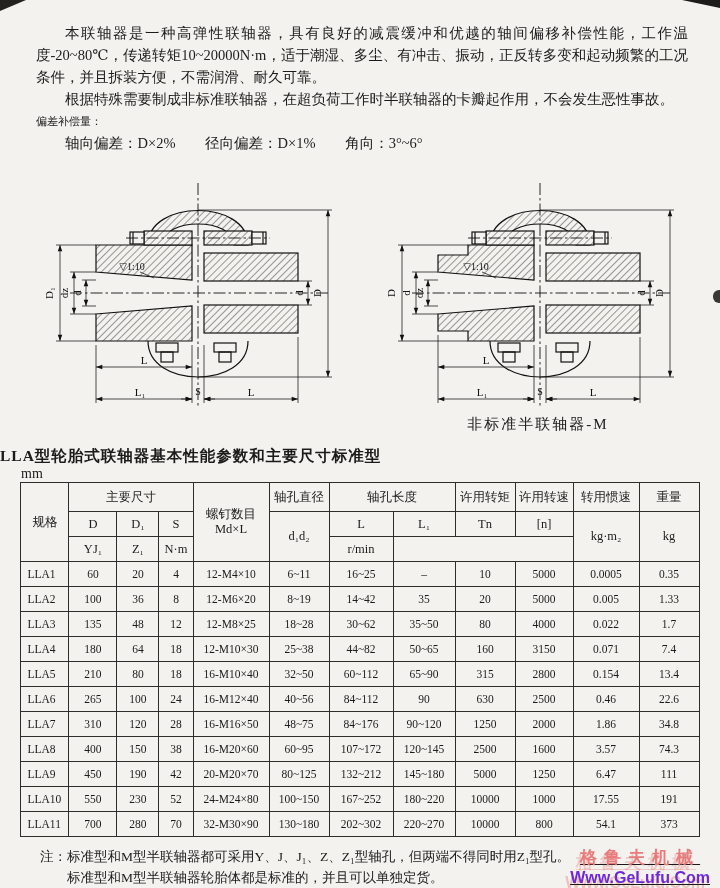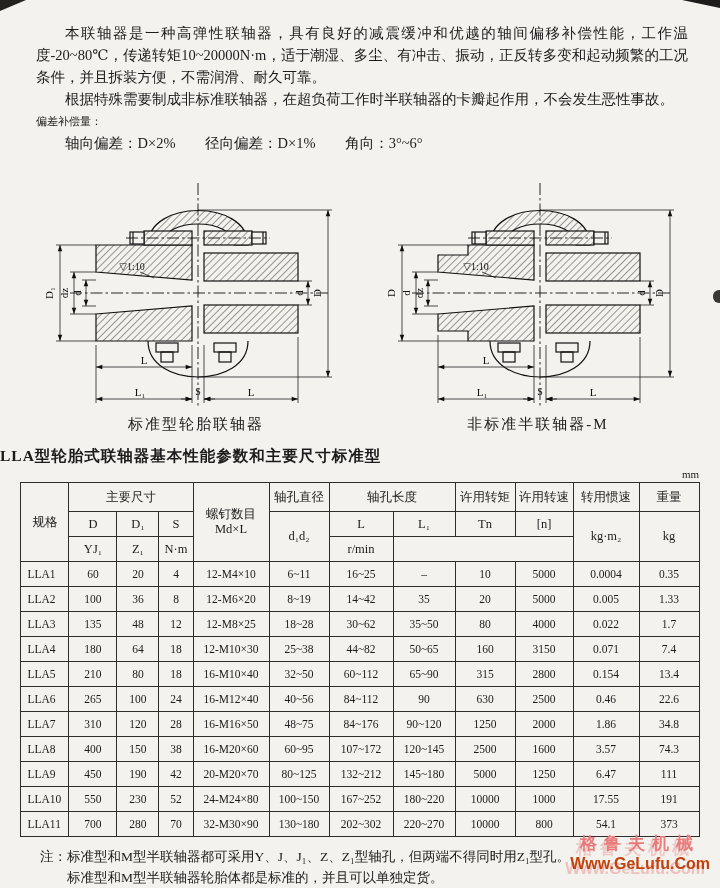--- a/index.html
+++ b/index.html
@@ -28,39 +28,39 @@
   .comp-values span{margin-right:26px;}
 
   .diagrams{display:flex;justify-content:space-between;padding:6px 26px 0 40px;}
   figure{margin:0;text-align:center;}
   figcaption{font-size:15px;margin-top:0;letter-spacing:2px;}
   .drawing{width:312px;height:238px;display:block;}
   .drawing text{font-family:"Liberation Serif","DejaVu Serif",serif;font-size:11px;fill:#111;}
   .drawing text.sm{font-size:10px;}
 
   .table-title{text-align:left;font-size:15.5px;font-weight:bold;margin-top:12px;letter-spacing:1px;}
-  .unit-label{width:678px;margin:0 auto;text-align:right;font-size:11px;line-height:14px;
+  .unit-label{width:678px;margin:0 auto;font-size:14px;line-height:14px;
     font-family:"Liberation Serif",serif;}
   table{margin:1px auto 0;border-collapse:collapse;width:678px;table-layout:fixed;}
   th,td{border:1px solid #2e2d2b;text-align:center;padding:1px 1px;overflow:hidden;}
   table{border:1.5px solid #2e2d2b;}
   thead th{font-size:12.5px;font-weight:normal;height:22px;}
   thead tr:first-child th{height:26px;}
   tbody td{font-size:11.5px;height:22px;}
   tbody td:first-child{text-align:left;padding-left:6px;}
   .th-two-line span{display:block;line-height:15px;}
 
   .notes{margin:9px 0 0 40px;font-size:13.5px;line-height:21px;display:flex;}
   .notes-prefix{flex:0 0 auto;}
   .notes-lines p{margin:0;}
 
-  .watermark{position:absolute;right:10px;bottom:14px;text-align:center;line-height:1.25;}
+  .watermark{position:absolute;right:10px;bottom:0;text-align:center;line-height:1.25;text-decoration:underline;}
   .wm1{font-size:17px;font-weight:bold;letter-spacing:7px;color:#e87b7b;
     text-shadow:-4px 5px 0 rgba(226,110,110,0.30);}
-  .wm2{font-size:16px;font-weight:bold;color:#c2410c;
+  .wm2{font-size:16px;font-weight:bold;color:#6d28d9;
     font-family:"Liberation Sans","DejaVu Sans",sans-serif;
     text-shadow:-5px 5px 0 rgba(221,75,75,0.30);}
 </style>
 </head>
 <body>
 
 <div class="artifact-tl"></div>
 <div class="artifact-tr"></div>
 <div class="artifact-r"></div>
 
@@ -147,21 +147,20 @@
           <text x="41" y="116" transform="rotate(-90 41 116)">d</text>
           <text x="281" y="116" transform="rotate(-90 281 116)">D</text>
           <text x="263" y="116" transform="rotate(-90 263 116)">d</text>
           <text x="104" y="187">L</text>
           <text x="100" y="219">L₁</text>
           <text x="158" y="218" class="sm">S</text>
           <text x="211" y="219">L</text>
           <text x="92" y="93" class="sm">▽1:10</text>
         </g>
       </svg>
-      <figcaption>标准型轮胎联轴器</figcaption>
     </figure>
 
     <figure>
       <svg class="drawing" viewBox="0 0 312 238">
         <defs>
           <pattern id="hB" width="5" height="5" patternUnits="userSpaceOnUse" patternTransform="rotate(45)">
             <rect width="5" height="5" fill="#f4f2ee"></rect>
             <line x1="0" y1="0" x2="0" y2="5" stroke="#3a3a3a" stroke-width="1"></line>
           </pattern>
           <marker id="aB" viewBox="0 0 10 8" refX="9.5" refY="4" markerWidth="9" markerHeight="7" orient="auto-start-reverse">
@@ -292,21 +291,21 @@
           <td>LLA1</td>
           <td>60</td>
           <td>20</td>
           <td>4</td>
           <td>12-M4×10</td>
           <td>6~11</td>
           <td>16~25</td>
           <td>–</td>
           <td>10</td>
           <td>5000</td>
-          <td>0.0004</td>
+          <td>0.0005</td>
           <td>0.35</td>
         </tr>
         <tr>
           <td>LLA2</td>
           <td>100</td>
           <td>36</td>
           <td>8</td>
           <td>12-M6×20</td>
           <td>8~19</td>
           <td>14~42</td>

